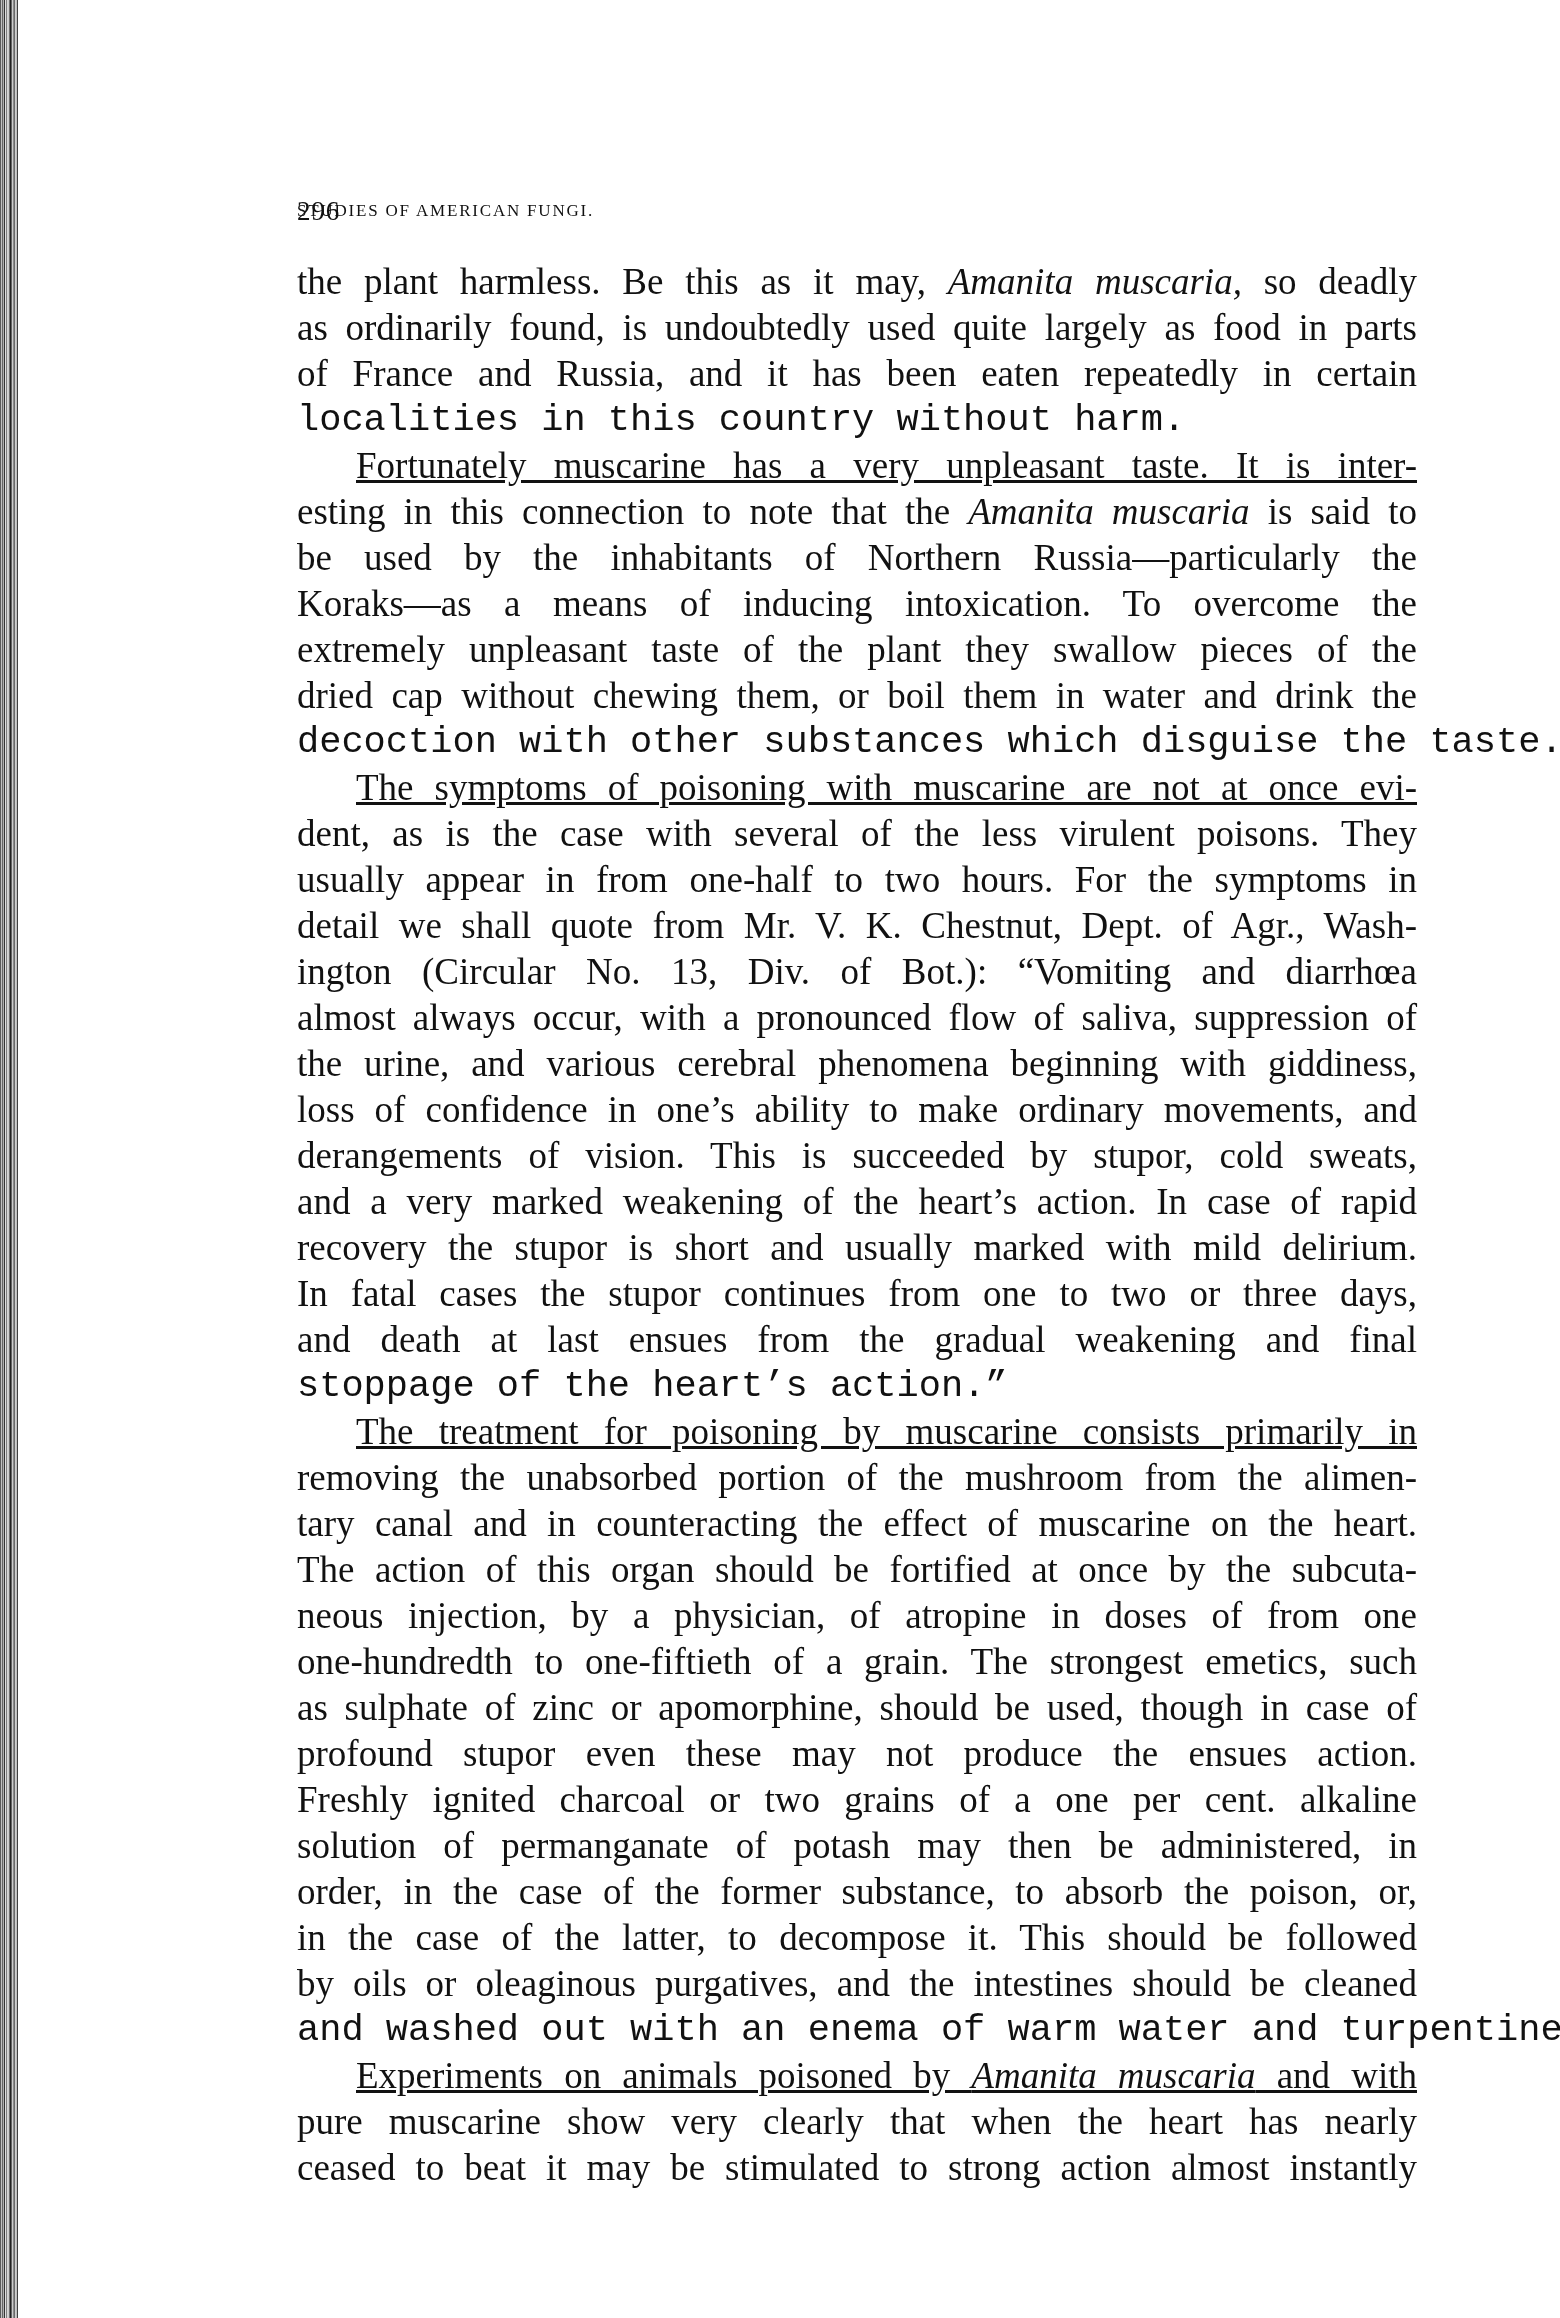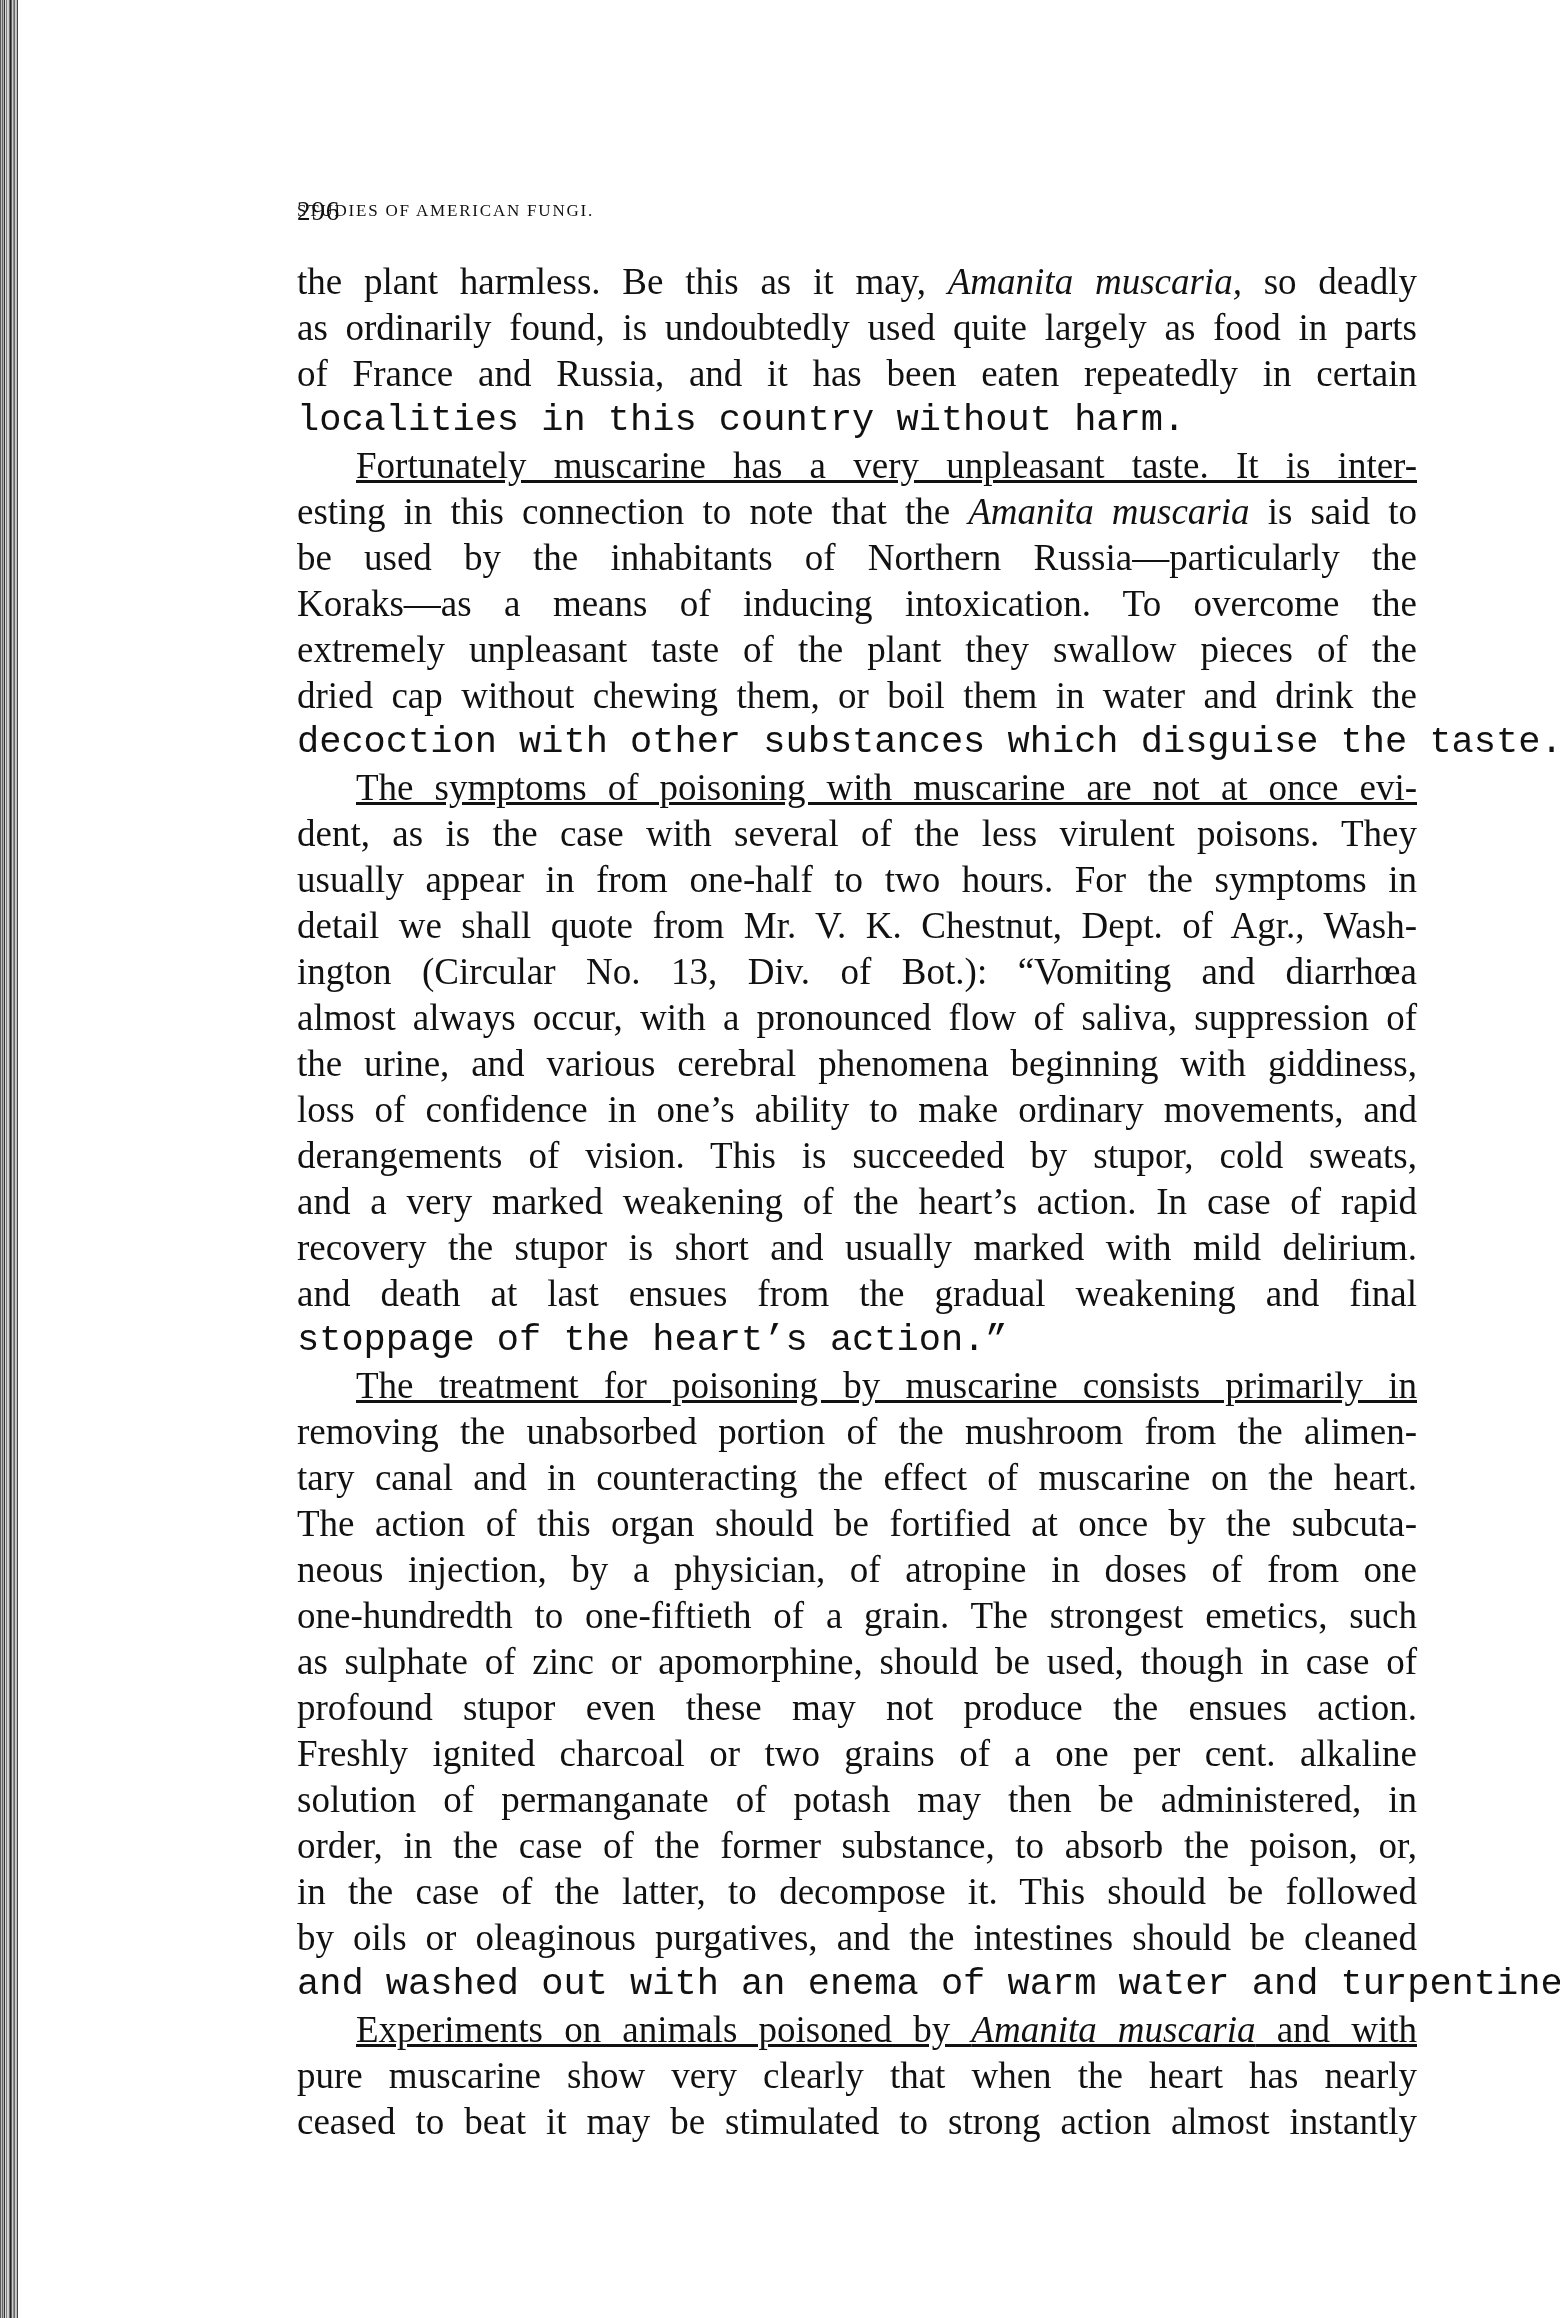--- a/index.html
+++ b/index.html
@@ -59,20 +59,21 @@
     <span class="line"><span>dent, as is the case with several of the less virulent poisons.  They</span></span>
     <span class="line"><span>usually appear in from one-half to two hours.  For the symptoms in</span></span>
     <span class="line"><span>detail we shall quote from Mr. V. K. Chestnut, Dept. of Agr., Wash-</span></span>
     <span class="line"><span>ington (Circular No. 13, Div. of Bot.):  “Vomiting and diarrhœa</span></span>
     <span class="line"><span>almost always occur, with a pronounced flow of saliva, suppression of</span></span>
     <span class="line"><span>the urine, and various cerebral phenomena beginning with giddiness,</span></span>
     <span class="line"><span>loss of confidence in one’s ability to make ordinary movements, and</span></span>
     <span class="line"><span>derangements of vision.  This is succeeded by stupor, cold sweats,</span></span>
     <span class="line"><span>and a very marked weakening of the heart’s action.  In case of rapid</span></span>
     <span class="line"><span>recovery the stupor is short and usually marked with mild delirium.</span></span>
+    <span class="line"><span>In fatal cases the stupor continues from one to two or three days,</span></span>
     <span class="line"><span>and death at last ensues from the gradual weakening and final</span></span>
     <span class="line last"><span>stoppage of the heart’s action.”</span></span>
     <span class="line indent"><span>The treatment for poisoning by muscarine consists primarily in</span></span>
     <span class="line"><span>removing the unabsorbed portion of the mushroom from the alimen-</span></span>
     <span class="line"><span>tary canal and in counteracting the effect of muscarine on the heart.</span></span>
     <span class="line"><span>The action of this organ should be fortified at once by the subcuta-</span></span>
     <span class="line"><span>neous injection, by a physician, of atropine in doses of from one</span></span>
     <span class="line"><span>one-hundredth to one-fiftieth of a grain.  The strongest emetics, such</span></span>
     <span class="line"><span>as sulphate of zinc or apomorphine, should be used, though in case of</span></span>
     <span class="line"><span>profound stupor even these may not produce the ensues action.</span></span>

